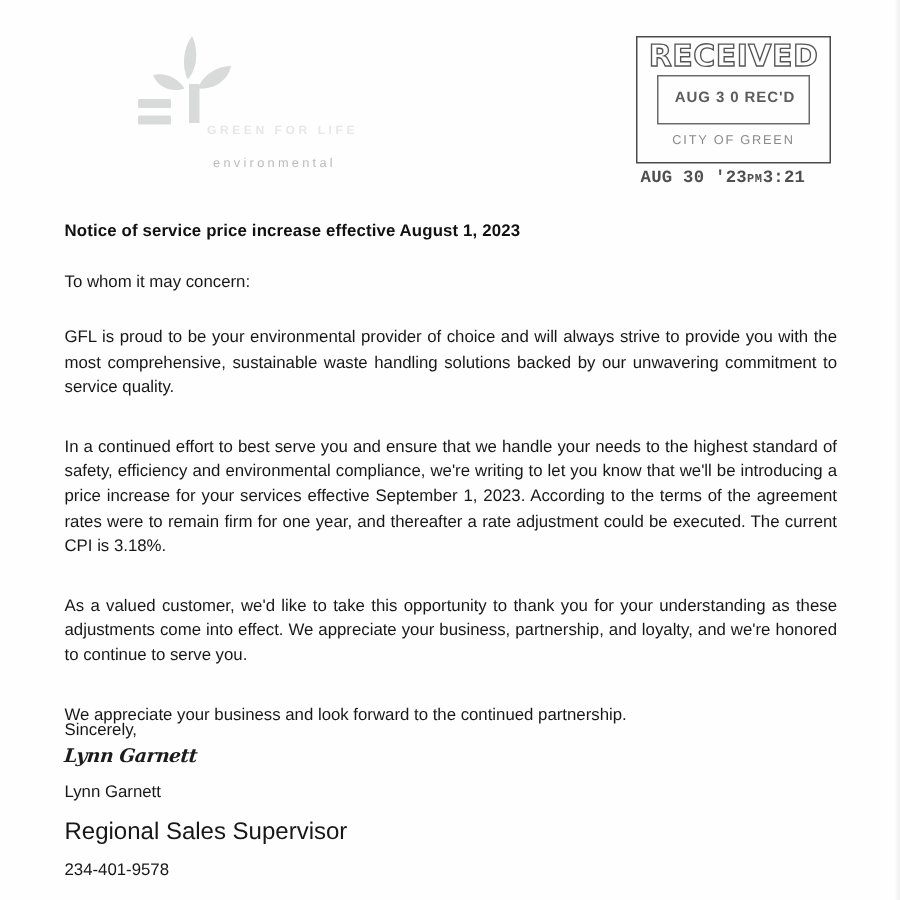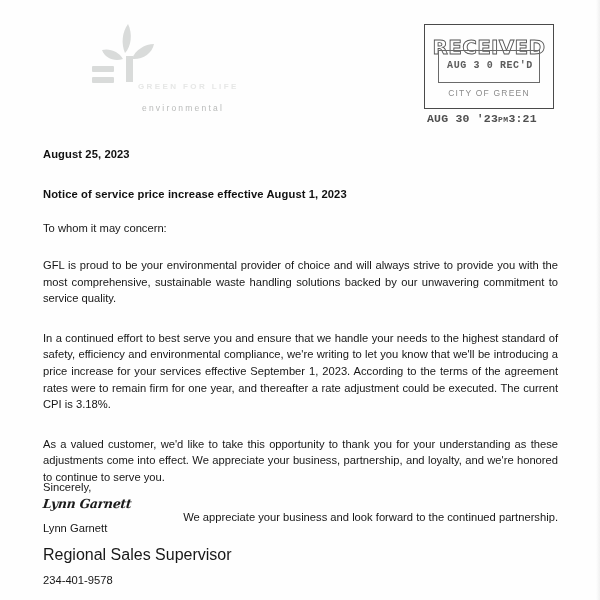--- a/index.html
+++ b/index.html
@@ -91,21 +91,21 @@
     left: 0;
     top: 0;
     width: 130px;
     height: 85px;
     border: 1.2px solid #4a4a4a;
     box-sizing: border-box;
   }
   .stamp-received {
     position: absolute;
     left: 3px;
-    top: 12px;
+    top: 2px;
     width: 124px;
     text-align: center;
     font-family: "DejaVu Sans", sans-serif;
     font-size: 20px;
     font-weight: 700;
     letter-spacing: 0.3px;
     color: transparent;
     -webkit-text-stroke: 0.9px #555555;
     line-height: 1.15;
     white-space: nowrap;
@@ -118,21 +118,21 @@
     height: 33px;
     border: 1px solid #6a6a6a;
     box-sizing: border-box;
   }
   .stamp-date {
     position: absolute;
     left: 0;
     top: 9px;
     width: 102px;
     text-align: center;
-    font-family: Liberation Mono, monospace;
+    font-family: Liberation Sans, sans-serif;
     font-size: 10px;
     font-weight: 700;
     letter-spacing: 0.6px;
     color: #5c5c5c;
     white-space: nowrap;
   }
   .stamp-city {
     position: absolute;
     left: 0;
     top: 64px;
@@ -188,21 +188,21 @@
   }
   .para {
     font-size: 11.2px;
     line-height: 16.6px;
     color: #171717;
     text-align: justify;
     margin: 0 0 23px 0;
   }
   .para.last-para {
     margin-bottom: 24px;
-    text-align: right;
+    text-align: left;
   }
 
   
   .sig-block {
     position: absolute;
     left: 43px;
     top: 480px;
     width: 300px;
   }
   .sig-sincerely {
@@ -286,21 +286,20 @@
     <div class="stamp-inner">
       <div class="stamp-date">AUG 3 0 REC'D</div>
     </div>
     <div class="stamp-city">CITY OF GREEN</div>
     <div class="stamp-timestamp">
       <span>AUG 30 '23</span><span class="sm">PM</span><span>3:21</span>
     </div>
   </div>
 
   <div class="body-wrap">
-    <p class="date-line">August 25, 2023</p>
 
     <p class="subject-line">Notice of service price increase effective August 1, 2023</p>
 
     <p class="salutation">To whom it may concern:</p>
 
     <p class="para">GFL is proud to be your environmental provider of choice and will always strive to provide you with the most comprehensive, sustainable waste handling solutions backed by our unwavering commitment to service quality.</p>
 
     <p class="para">In a continued effort to best serve you and ensure that we handle your needs to the highest standard of safety, efficiency and environmental compliance, we're writing to let you know that we'll be introducing a price increase for your services effective September 1, 2023. According to the terms of the agreement rates were to remain firm for one year, and thereafter a rate adjustment could be executed. The current CPI is 3.18%.</p>
 
     <p class="para">As a valued customer, we'd like to take this opportunity to thank you for your understanding as these adjustments come into effect. We appreciate your business, partnership, and loyalty, and we're honored to continue to serve you.</p>

